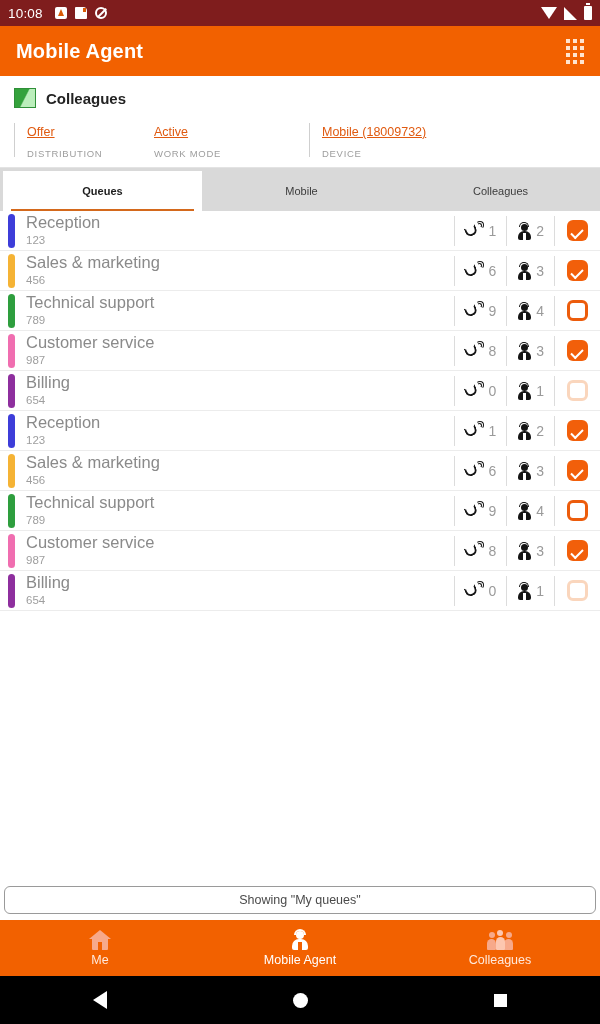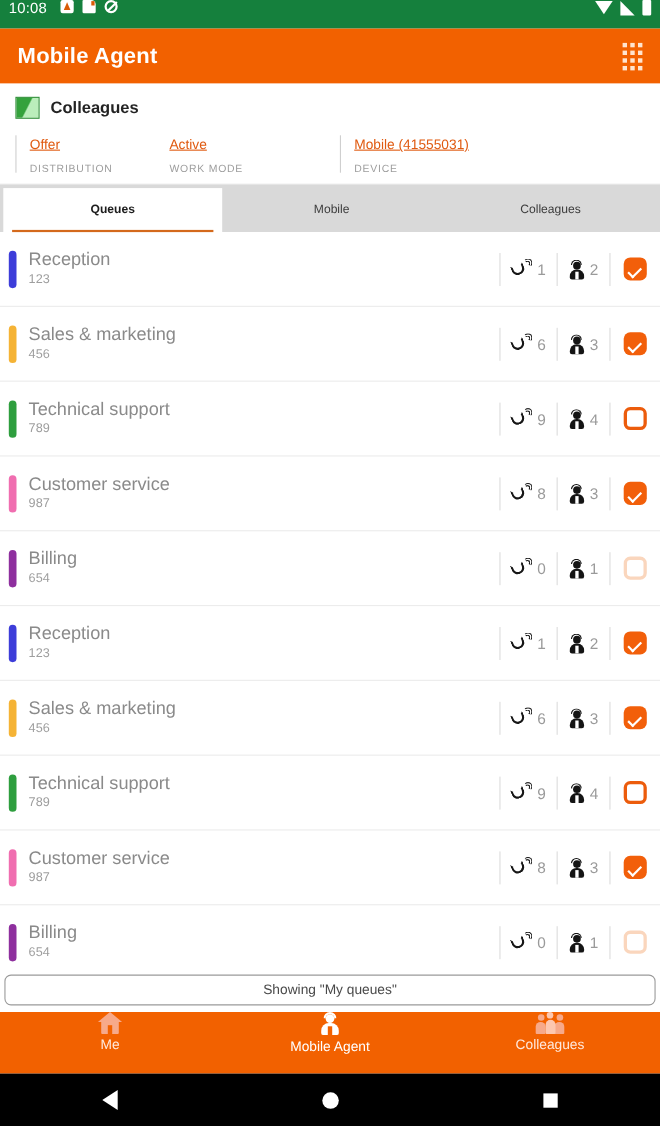--- a/index.html
+++ b/index.html
@@ -5,22 +5,22 @@
   * { margin:0; padding:0; box-sizing:border-box; }
   html, body {
     width:600px; height:1024px;
     font-family:"Liberation Sans", sans-serif;
     background:#ffffff; overflow:hidden;
   }
   #app { width:600px; height:1024px; display:flex; flex-direction:column; position:relative; }
 
   
   .statusbar {
-    height:26px; background:#15803d; color:#fff;
-    display:flex; align-items:flex-start; padding:0 8px;
+    height:26px; background:#7f1d1d; color:#fff;
+    display:flex; align-items:center; padding:0 8px;
     font-size:13px; flex:0 0 26px;
   }
   .sb-time { font-size:13.5px; letter-spacing:.2px; margin-right:12px; }
   .sb-left-icons { display:flex; align-items:center; gap:8px; }
   .sb-mini {
     width:12px; height:12px; display:inline-block; position:relative;
   }
   .sb-mini.badge { background:#fff; border-radius:2px; }
   .sb-mini.badge::after{
     content:""; position:absolute; left:3px; top:2px; width:0; height:0;
@@ -94,21 +94,21 @@
   .tab.active {
     background:#fff; font-weight:bold; color:#1d1d1d; margin:0 0 0 3px;
   }
   .tab.active::after {
     content:""; position:absolute; left:8px; right:8px; bottom:0; height:2px; background:#d4691c;
   }
 
   
   .list { flex:1 1 auto; background:#fff; overflow:hidden; }
   .row {
-    height:68px; display:flex; align-items:center;
+    height:40px; display:flex; align-items:center;
     border-bottom:1px solid #ececec; padding-left:8px; position:relative;
   }
   .bar { width:7px; height:34px; border-radius:4px; flex:0 0 7px; }
   .row-text { margin-left:11px; flex:1 1 auto; }
   .q-name { font-size:16.5px; color:#8a8a8a; line-height:19px; }
   .q-num  { font-size:11.5px; color:#9e9e9e; line-height:15px; margin-top:1px; }
 
   .metrics { display:flex; align-items:center; height:30px; }
   .metric {
     display:flex; align-items:center; gap:5px;
@@ -169,21 +169,21 @@
     height:28px; border:1px solid #9a9a9a; border-radius:6px;
     display:flex; align-items:center; justify-content:center;
     font-size:12.5px; color:#4a4a4a; background:#fff;
   }
 
   
   .botnav {
     height:56px; background:#f26100; display:flex; flex:0 0 56px;
   }
   .nav-item {
-    flex:1; display:flex; flex-direction:column; align-items:center; gap:3px;
+    flex:1; display:flex; flex-direction:column; align-items:center; justify-content:center; gap:3px;
   }
   .nav-label { font-size:12.5px; color:#ffffff; }
   .nav-item.dim .nav-label { color:#ffe9dc; }
 
   .ic-home { width:22px;height:20px;position:relative; }
   .ic-home .roof {
     position:absolute; left:0; top:0; width:0;height:0;
     border-left:11px solid transparent;border-right:11px solid transparent;
     border-bottom:9px solid #f7a98a;
   }
@@ -266,21 +266,21 @@
     <div class="meta-row">
       <div class="meta-col c1">
         <span class="meta-link">Offer</span>
         <div class="meta-label">DISTRIBUTION</div>
       </div>
       <div class="meta-col c0">
         <span class="meta-link">Active</span>
         <div class="meta-label">WORK MODE</div>
       </div>
       <div class="meta-col c2">
-        <span class="meta-link">Mobile (41555031)</span>
+        <span class="meta-link">Mobile (18009732)</span>
         <div class="meta-label">DEVICE</div>
       </div>
     </div>
   </div>
 
   <div class="tabs" id="tabs">
       <div class="tab active">
         <span>Queues</span>
       </div>
       <div class="tab">

